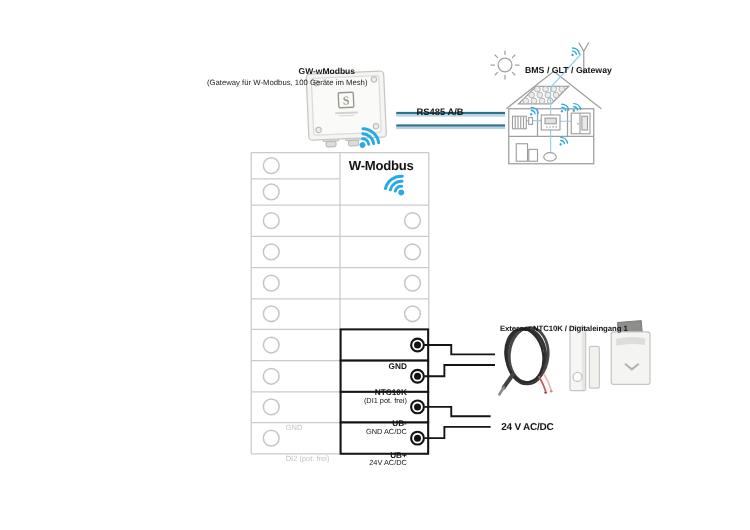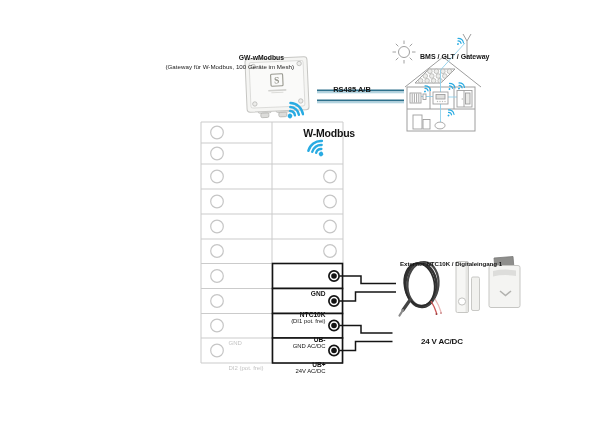--- a/index.html
+++ b/index.html
@@ -4,23 +4,23 @@
 <style>
   html,body{margin:0;padding:0;background:#fff;}
   .canvas{position:relative;width:600px;height:424px;background:#fff;overflow:hidden;
           font-family:"Liberation Sans",sans-serif;color:#141414;}
   .abs{position:absolute;margin-top:17px;}
   svg{position:absolute;left:0;top:0;}
   .gw-title{left:150px;top:37px;width:134px;text-align:right;font-size:6.8px;font-weight:bold;}
   .gw-subtitle{left:150px;top:46px;width:144px;text-align:right;font-size:6.2px;color:#1a1a1a;}
   .rs485{left:322px;top:68px;width:60px;text-align:center;font-size:7.5px;font-weight:bold;}
   .bms{left:420px;top:36px;font-size:7px;font-weight:bold;white-space:nowrap;}
-  .wmodbus{left:283px;top:110px;width:72px;text-align:right;font-size:10.5px;font-weight:bold;letter-spacing:-.2px;}
+  .wmodbus{left:269px;top:110px;width:72px;text-align:center;font-size:10.5px;font-weight:bold;letter-spacing:-.2px;}
   .ext{left:400px;top:243px;font-size:6.2px;font-weight:bold;letter-spacing:-.05px;white-space:nowrap;}
-  .power{left:421px;top:320px;font-size:8px;font-weight:bold;letter-spacing:-.2px;white-space:nowrap;}
+  .power{left:401px;top:320px;font-size:8px;font-weight:bold;letter-spacing:-.2px;white-space:nowrap;}
   .lt{font-size:6px;color:#c3c3c3;white-space:nowrap;}
   .lt.r9{left:228.5px;top:322.5px;}
   .lt.r10{left:228.5px;top:347.5px;}
   .out{left:274px;width:51.5px;height:25px;display:flex;flex-direction:column;
        justify-content:center;align-items:flex-end;}
   .out .l1{font-size:6.6px;font-weight:bold;line-height:7px;white-space:nowrap;}
   .out .l2{font-size:5.9px;line-height:6.5px;white-space:nowrap;}
   .o1{top:263.5px;} .o2{top:288.5px;} .o3{top:313.5px;} .o4{top:338px;}
 </style>
 </head>

